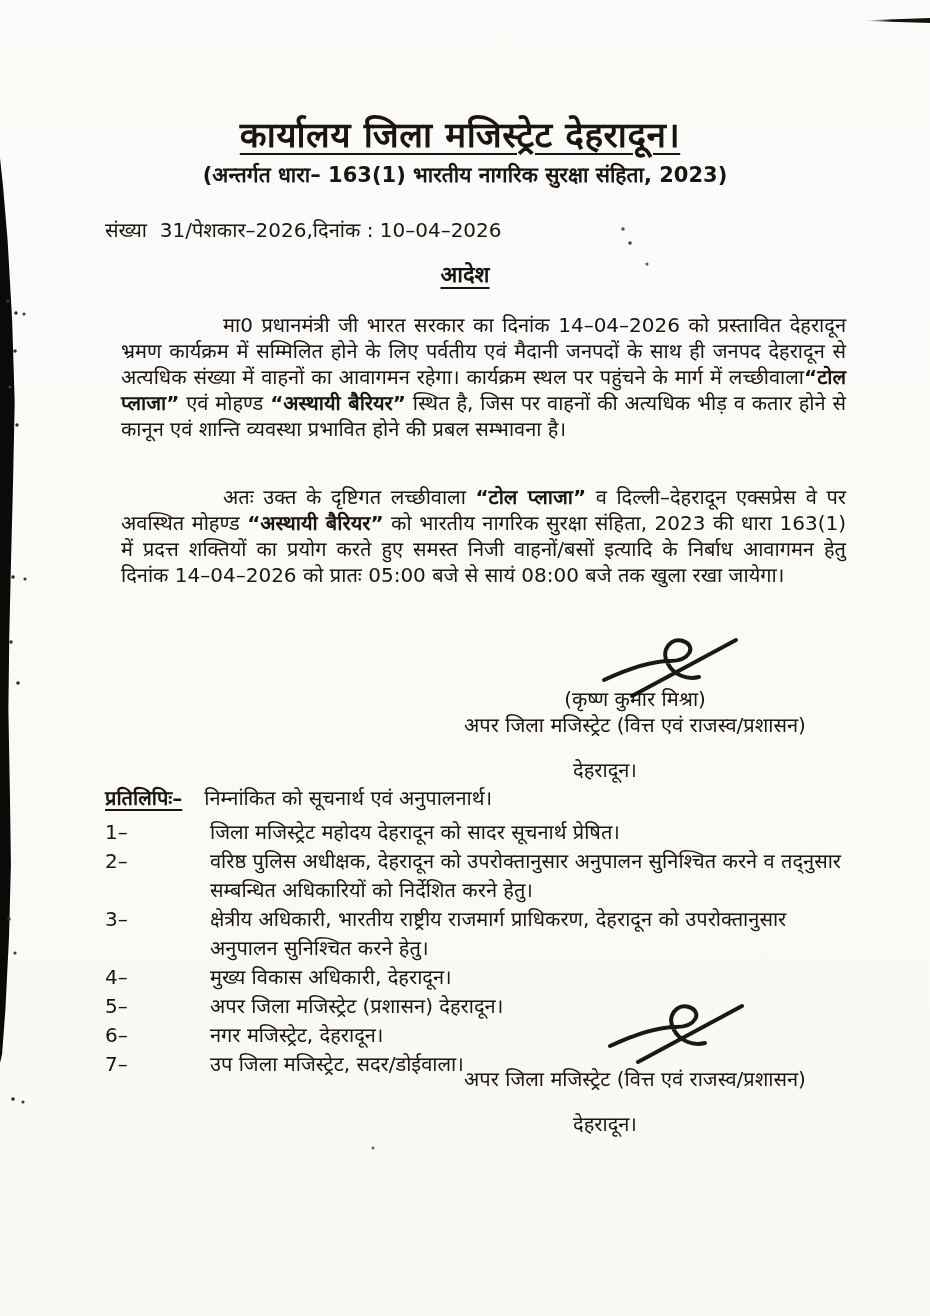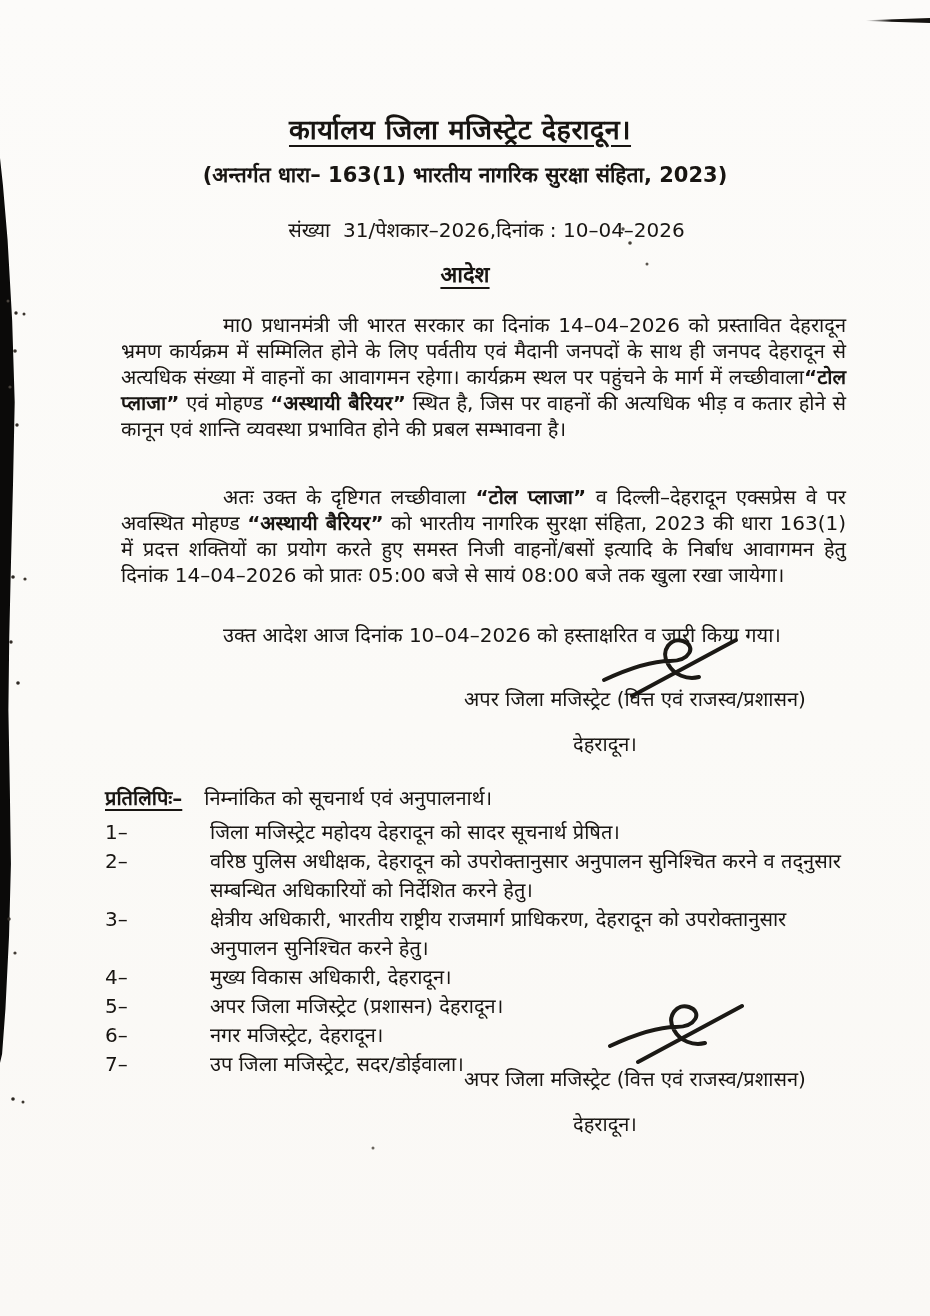--- a/index.html
+++ b/index.html
@@ -35,30 +35,30 @@
       12px 576px 0 .8px #2c2722, 24px 578px 0 .6px #3c362f, 10px 641px 0 .7px #332d28,
       17px 682px 0 .8px #2f2a25, 8px 918px 0 .7px #38322c, 14px 952px 0 .6px #433d36,
       12px 1098px 0 .8px #2c2722, 22px 1101px 0 .5px #3c362f,
       622px 228px 0 .7px #55504a, 629px 242px 0 .8px #454039, 646px 263px 0 .5px #5a554e,
       372px 1147px 0 .5px #6a655e, 952px 640px 0 .5px #55504a;
   }
   
   .abs{position:absolute;}
   .title{
     left:0;right:10px;top:110px;text-align:center;
-    font-size:27px;font-weight:bold;letter-spacing:.5px;
+    font-size:35px;font-weight:bold;letter-spacing:.5px;
   }
   .title .u{text-decoration:underline;text-underline-offset:6px;text-decoration-thickness:2px;}
   .subtitle{
     left:0;right:0;top:160px;text-align:center;
     font-size:21px;font-weight:bold;
   }
   .metaline{
     left:105px;right:62px;top:216px;
-    display:flex;justify-content:center;
+    display:flex;justify-content:flex-start;
     font-size:20px;
   }
   .order-heading{
     left:0;right:0;top:258px;text-align:center;
     font-size:22px;font-weight:bold;
   }
   .order-heading span{text-decoration:underline;text-underline-offset:5px;text-decoration-thickness:2px;}
   .body-para{
     left:105px;right:68px;
     font-size:20px;line-height:26px;text-align:justify;
@@ -110,27 +110,27 @@
   </div>
 
   <p class="abs body-para p1">
     <span>मा0 प्रधानमंत्री जी भारत सरकार का दिनांक 14–04–2026 को प्रस्तावित देहरादून भ्रमण कार्यक्रम में सम्मिलित होने के लिए पर्वतीय एवं मैदानी जनपदों के साथ ही जनपद देहरादून से अत्यधिक संख्या में वाहनों का आवागमन रहेगा। कार्यक्रम स्थल पर पहुंचने के मार्ग में लच्छीवाला</span><span class="bold">“टोल प्लाजा”</span><span> एवं मोहण्ड </span><span class="bold">“अस्थायी बैरियर”</span><span> स्थित है, जिस पर वाहनों की अत्यधिक भीड़ व कतार होने से कानून एवं शान्ति व्यवस्था प्रभावित होने की प्रबल सम्भावना है।</span>
   </p>
 
   <p class="abs body-para p2">
     <span>अतः उक्त के दृष्टिगत लच्छीवाला </span><span class="bold">“टोल प्लाजा”</span><span> व दिल्ली–देहरादून एक्सप्रेस वे पर अवस्थित मोहण्ड </span><span class="bold">“अस्थायी बैरियर”</span><span> को भारतीय नागरिक सुरक्षा संहिता, 2023 की धारा 163(1) में प्रदत्त शक्तियों का प्रयोग करते हुए समस्त निजी वाहनों/बसों इत्यादि के निर्बाध आवागमन हेतु दिनांक 14–04–2026 को प्रातः 05:00 बजे से सायं 08:00 बजे तक खुला रखा जायेगा।</span>
   </p>
 
-  <p class="abs body-para p3">उक्त आदेश आज दिनांक 10–04–2026 को हस्ताक्षरित व जारी किया गया।</p>
 
   <svg class="sig-svg s1" width="150" height="66" viewBox="0 0 150 66">
     <path d="M6,46 C34,33 58,27 72,27 C92,27 99,12 85,7 C73,3 62,16 70,30 C76,41 89,46 101,43" fill="none" stroke="#1b1915" stroke-width="4" stroke-linecap="round"></path>
     <path d="M34,62 L138,6" fill="none" stroke="#1b1915" stroke-width="4" stroke-linecap="round"></path>
   </svg>
   <div class="abs sigblock sig1">
+    <div>(कृष्ण कुमार मिश्रा)</div>
     <div>अपर जिला मजिस्ट्रेट (वित्त एवं राजस्व/प्रशासन)</div>
     <div class="place-line">देहरादून।</div>
   </div>
 
   <div class="abs copies-head">
     <span class="copies-label">प्रतिलिपिः–</span><span class="copies-intro">निम्नांकित को सूचनार्थ एवं अनुपालनार्थ।</span>
   </div>
 
   <div class="abs copies-list">
     <div class="copy-row">

